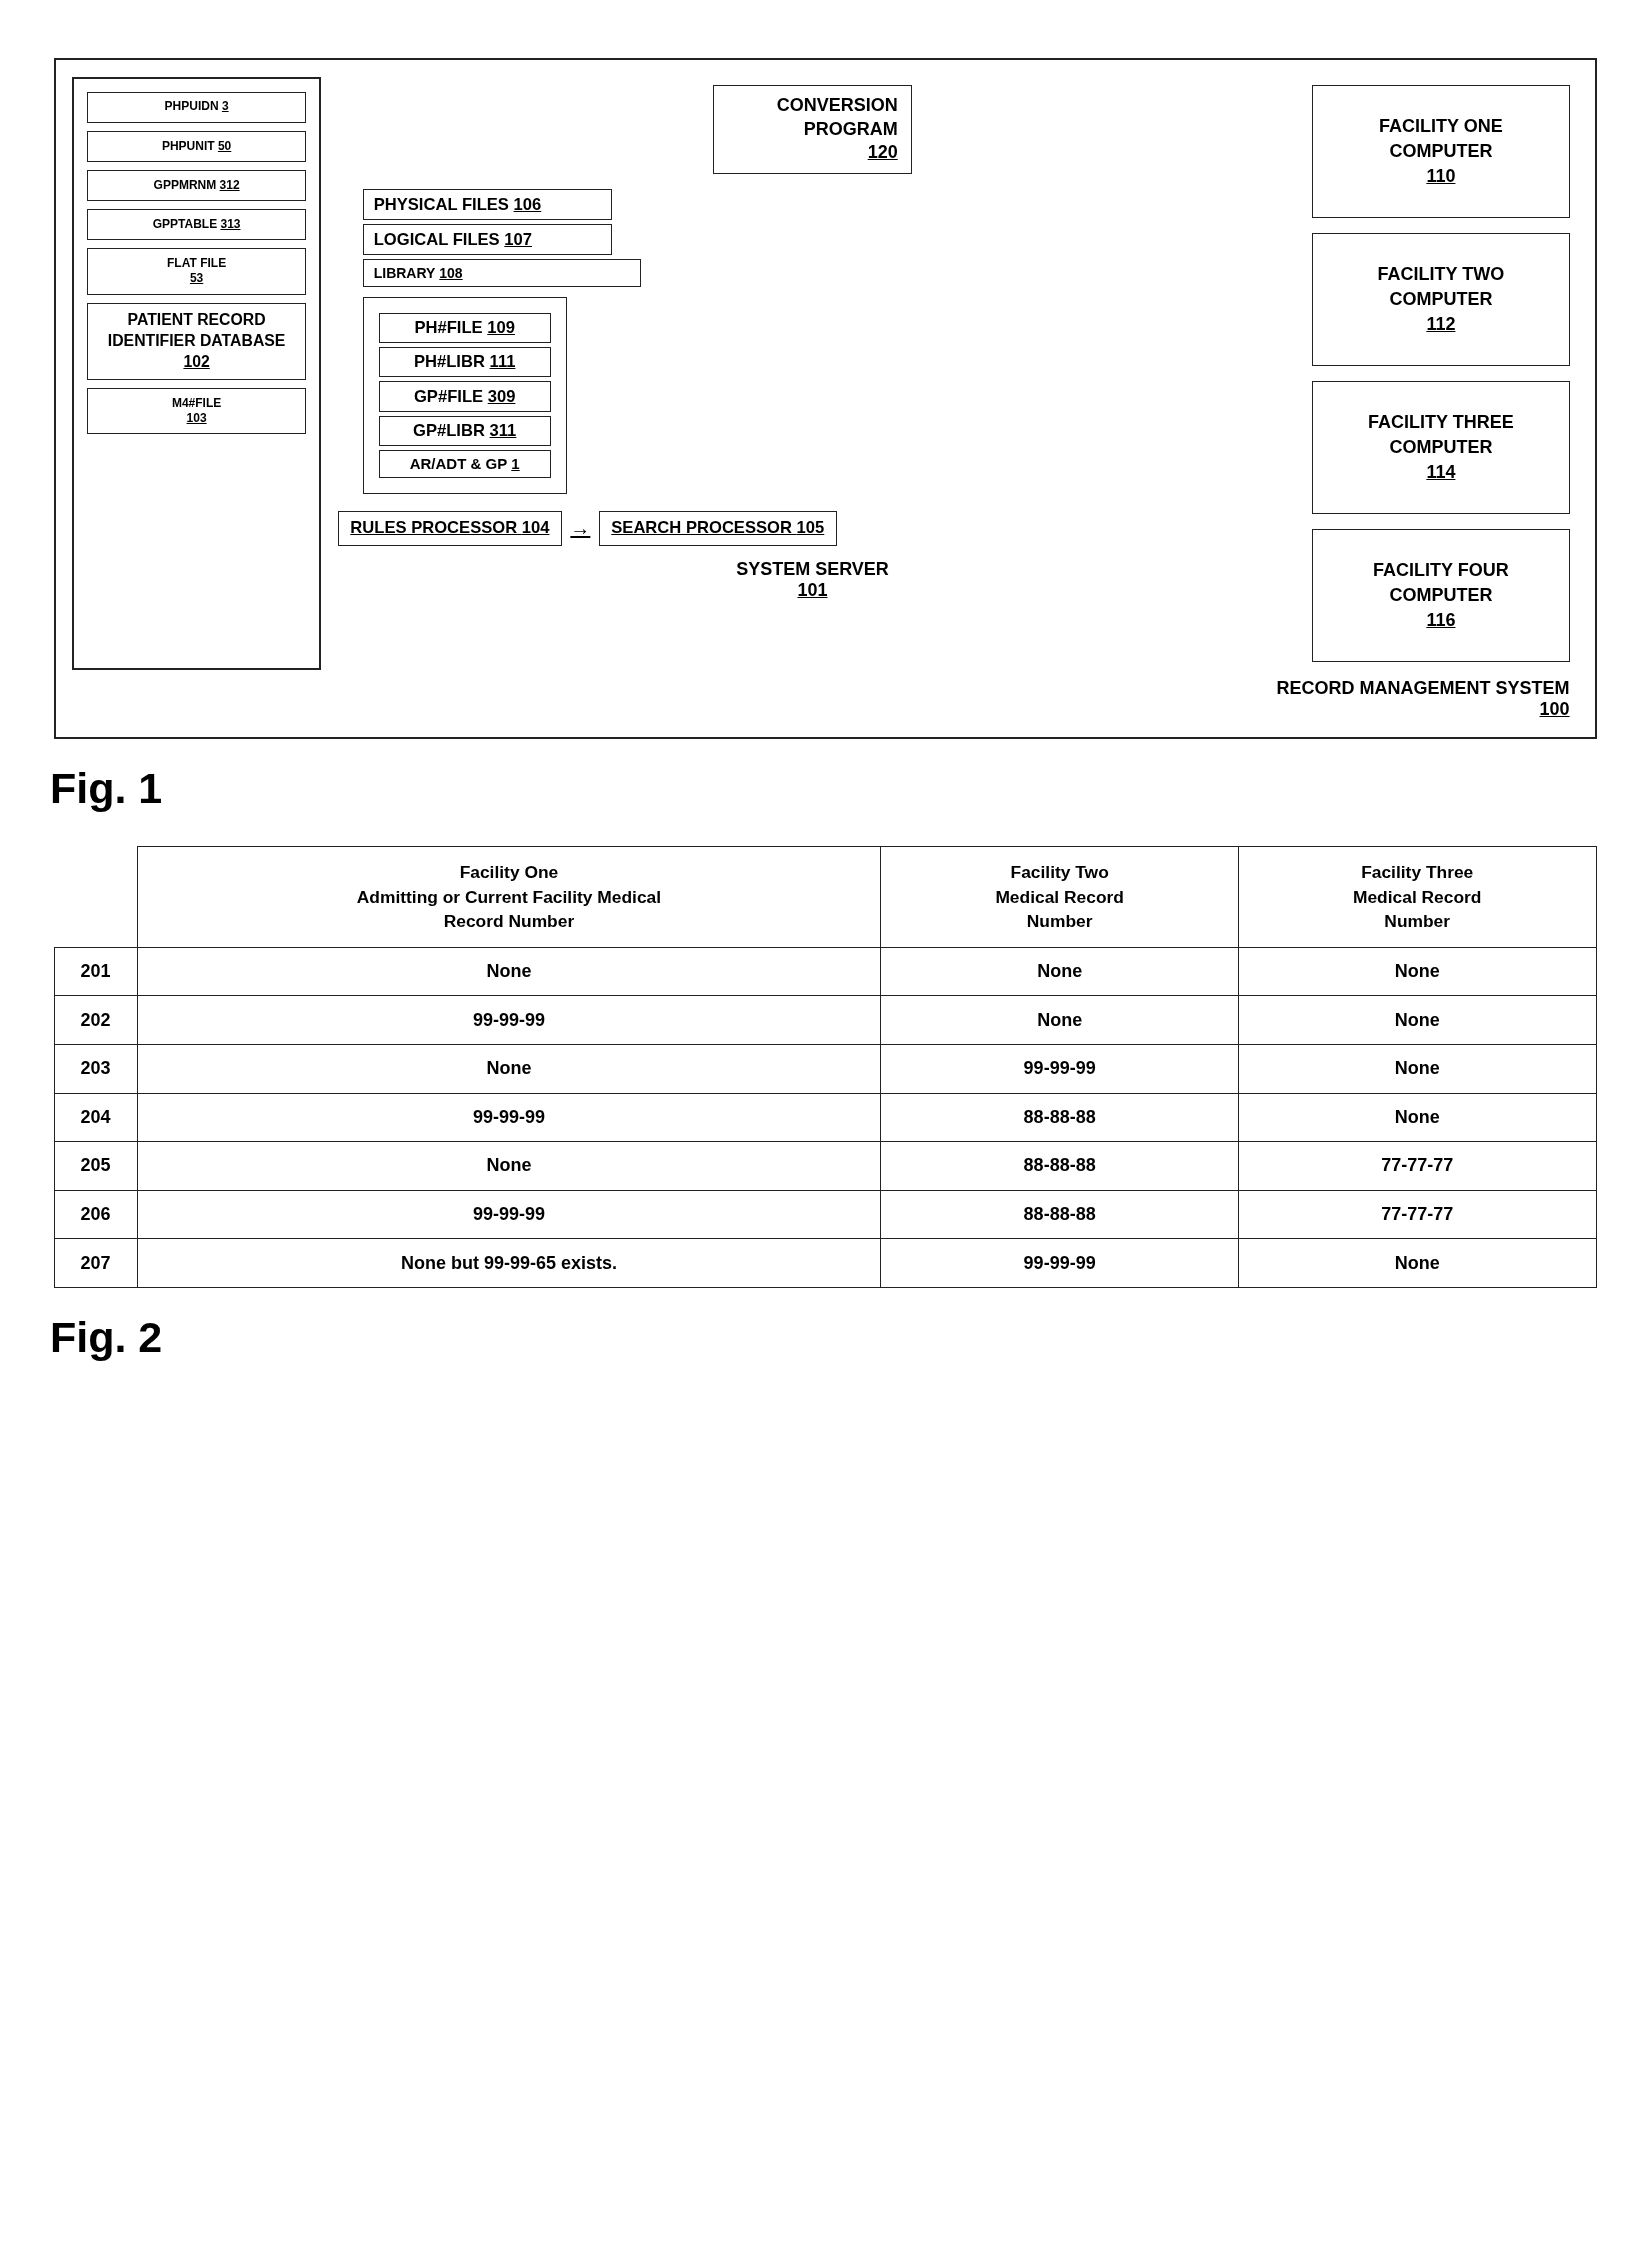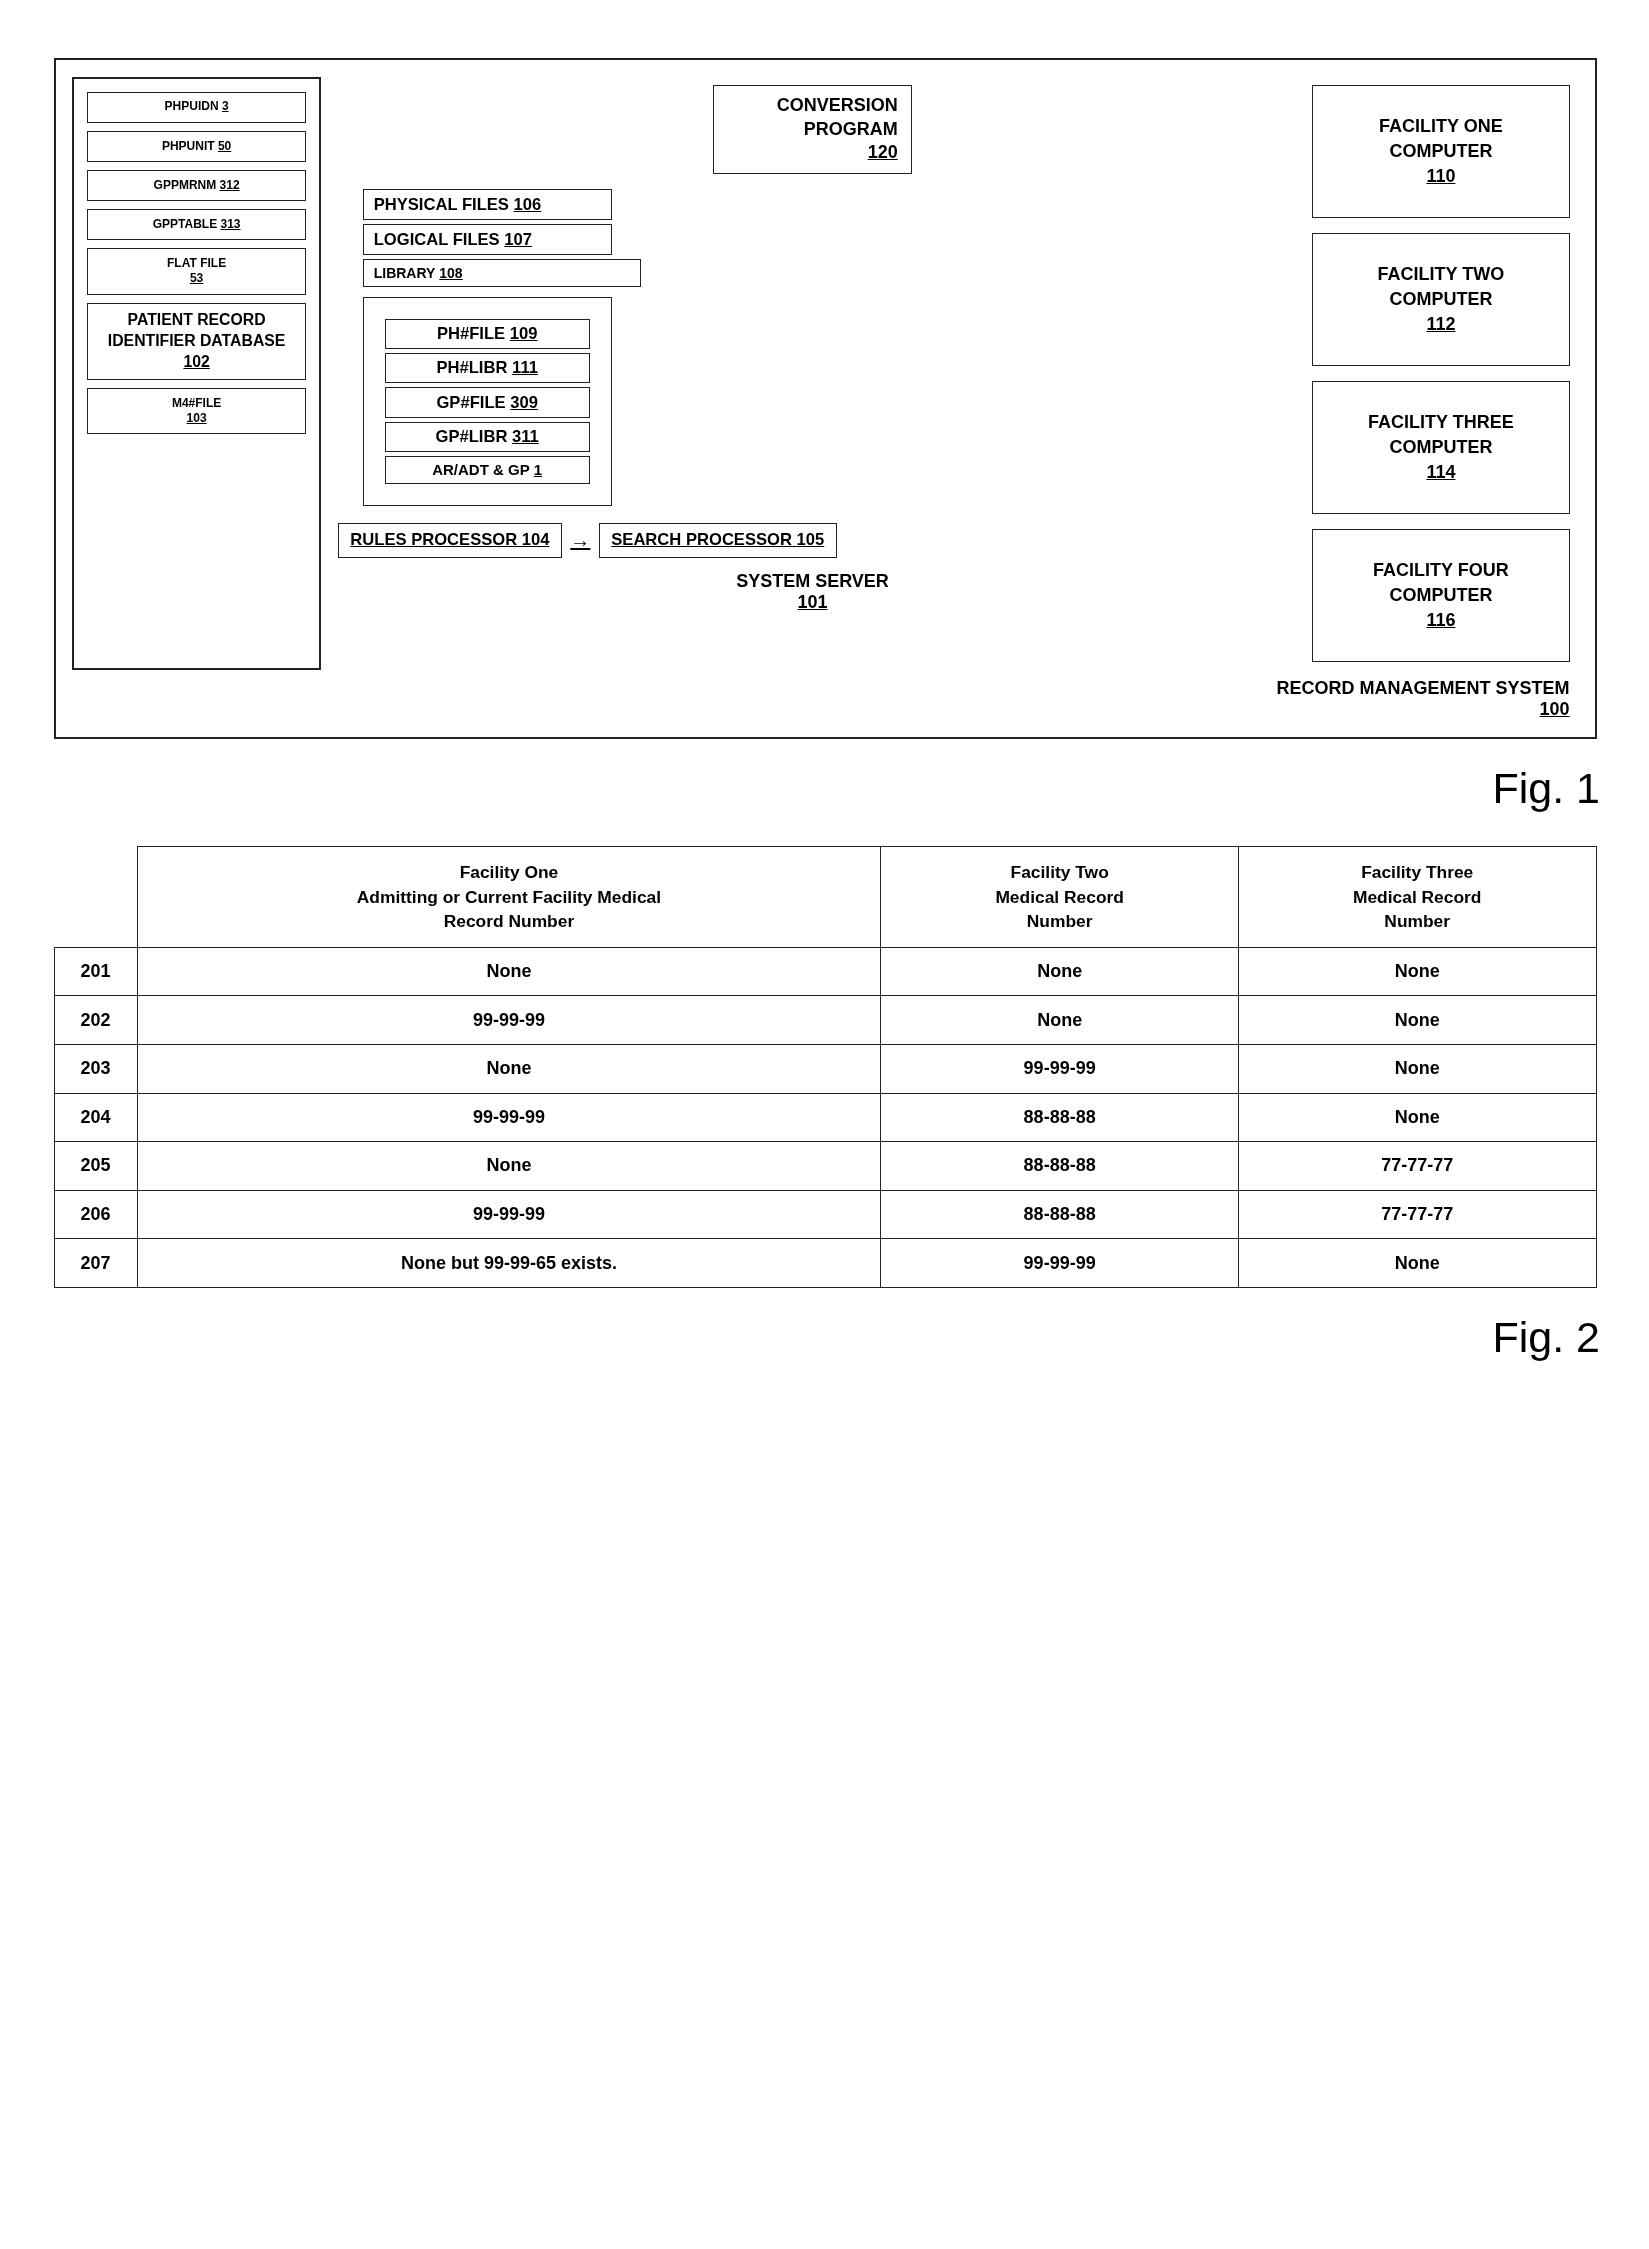--- a/index.html
+++ b/index.html
@@ -58,23 +58,23 @@
 
     .record-mgmt-label {
       text-align: right;
       font-size: 18px;
       font-weight: bold;
       margin-top: 8.3px;
       padding-right: 8.3px;
     }
 
     .fig-label {
-      text-align: right;
+      text-align: left;
       font-size: 43px;
-      font-weight: normal;
+      font-weight: bold;
       margin: 25px 0 33px;
     }
 
     
     .fig2-container {
       margin: 25px auto;
       width: 1543px;
     }
 
     .fig2-table {
@@ -212,21 +212,21 @@
           PHYSICAL FILES&nbsp;<span class="ref">106</span>
         </div>
         <div class="box" style="width:249px; text-align:left; font-size:16.6px; padding:4.1px 10px;">
           LOGICAL FILES&nbsp;<span class="ref">107</span>
         </div>
         <div class="box" style="width:278px; text-align:left; font-size:14px; padding:4.1px 10px;">
           LIBRARY&nbsp;<span class="ref">108</span>
         </div>
       </div>
 
-      <div style="border:1.7px solid #222; padding:21px; width:249px; margin-left:25px; display:flex; flex-direction:column; gap:4.1px; margin-top:3.3px;">
+      <div style="border:1.7px solid #222; padding:15px; width:204px; margin-left:25px; display:flex; flex-direction:column; gap:4.1px; margin-top:3.3px;">
         <div class="box" style="font-size:16.6px; padding:3.3px 8.3px;">
           PH#FILE&nbsp;<span class="ref">109</span>
         </div>
         <div class="box" style="font-size:16.6px; padding:3.3px 8.3px;">
           PH#LIBR&nbsp;<span class="ref">111</span>
         </div>
         <div class="box" style="font-size:16.6px; padding:3.3px 8.3px;">
           GP#FILE&nbsp;<span class="ref">309</span>
         </div>
         <div class="box" style="font-size:16.6px; padding:3.3px 8.3px;">

